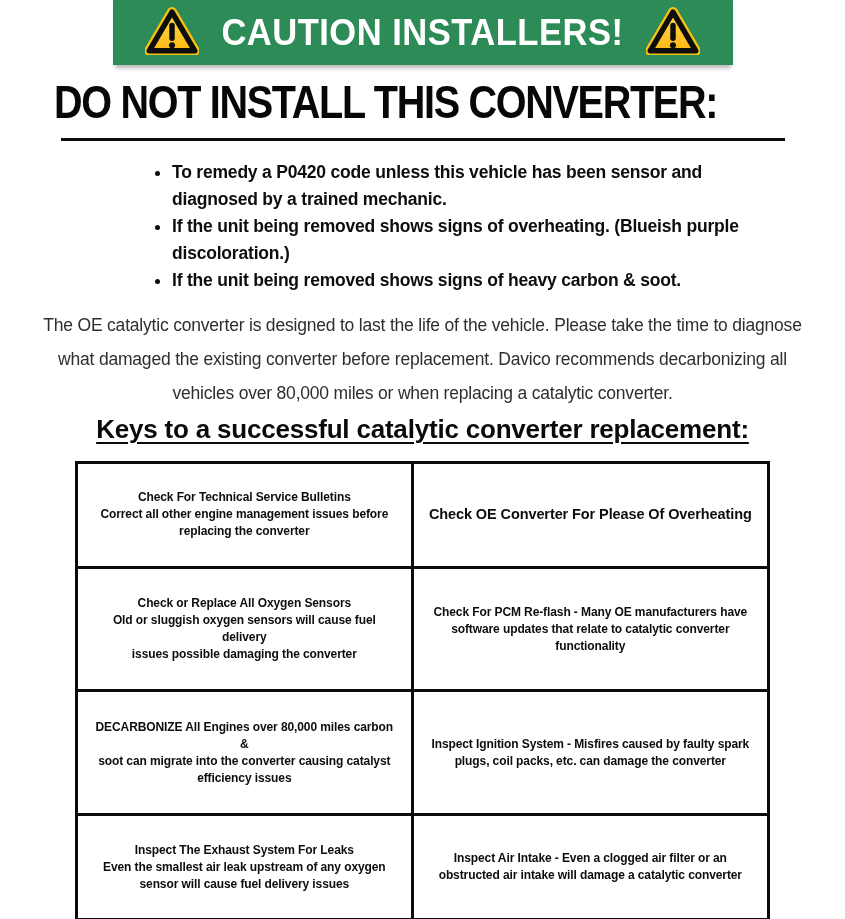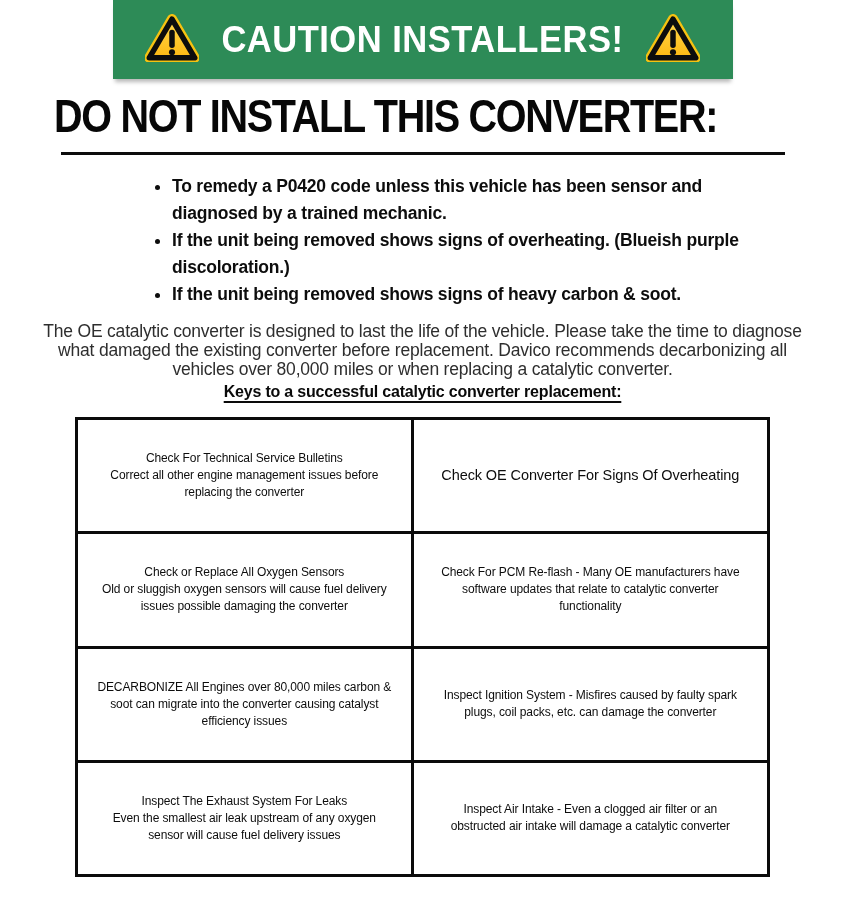--- a/index.html
+++ b/index.html
@@ -9,21 +9,21 @@
     height: 919px;
     background: #ffffff;
     font-family: "Liberation Sans", sans-serif;
     color: #0d0d0d;
     overflow: hidden;
   }
 
   
   .banner {
     width: 620px;
-    height: 79px;
+    height: 65px;
     margin: 0 auto;
     background: #2d8b57;
     display: flex;
     align-items: center;
     justify-content: center;
     gap: 14px;
     box-shadow: 0 5px 4px -2px rgba(0,0,0,0.28);
   }
   .banner-title {
     color: #ffffff;
@@ -69,53 +69,53 @@
     letter-spacing: -0.2px;
     white-space: pre-line;
     color: #0d0d0d;
   }
 
   
   .oe-paragraph {
     margin-top: 14px;
     text-align: center;
     font-size: 17.5px;
-    line-height: 19px;
+    line-height: 34px;
     letter-spacing: -0.2px;
     font-weight: 400;
     color: #2e2e2e;
     white-space: pre-line;
   }
 
   
   .keys-heading {
     margin-top: 4px;
     text-align: center;
     font-weight: bold;
-    font-size: 16px;
+    font-size: 26px;
     letter-spacing: -0.2px;
     color: #0a0a0a;
     text-decoration: underline;
     text-decoration-thickness: 2px;
     text-underline-offset: 4px;
   }
 
   
   .keys-table {
     width: 695px;
     height: 460px;
     margin: 16px auto 0 auto;
     border-collapse: collapse;
     table-layout: fixed;
   }
   .keys-table td {
     border: 3px solid #0b0b0b;
     text-align: center;
     vertical-align: middle;
-    font-weight: normal;
+    font-weight: bold;
     font-size: 12px;
     line-height: 17px;
     letter-spacing: -0.1px;
     padding: 20px 12px;
     white-space: pre-line;
     color: #0d0d0d;
   }
   .keys-table col.c-left  { width: 48.5%; }
   .keys-table col.c-right { width: 51.5%; }
   .keys-table td.cell-lg { font-size: 14.5px; line-height: 19px; }
@@ -171,21 +171,21 @@
 <table class="keys-table">
   <colgroup>
       <col class="c-left">
       <col class="c-right">
     </colgroup>
   <tbody>
     <tr>
       <td>Check For Technical Service Bulletins
 Correct all other engine management issues before
 replacing the converter</td>
-      <td class="cell-lg">Check OE Converter For Signs Of Overheating</td>
+      <td class="cell-lg">Check OE Converter For Please Of Overheating</td>
     </tr>
     <tr>
       <td>Check or Replace All Oxygen Sensors
 Old or sluggish oxygen sensors will cause fuel delivery
 issues possible damaging the converter</td>
       <td>Check For PCM Re-flash - Many OE manufacturers have
 software updates that relate to catalytic converter
 functionality</td>
     </tr>
     <tr>

